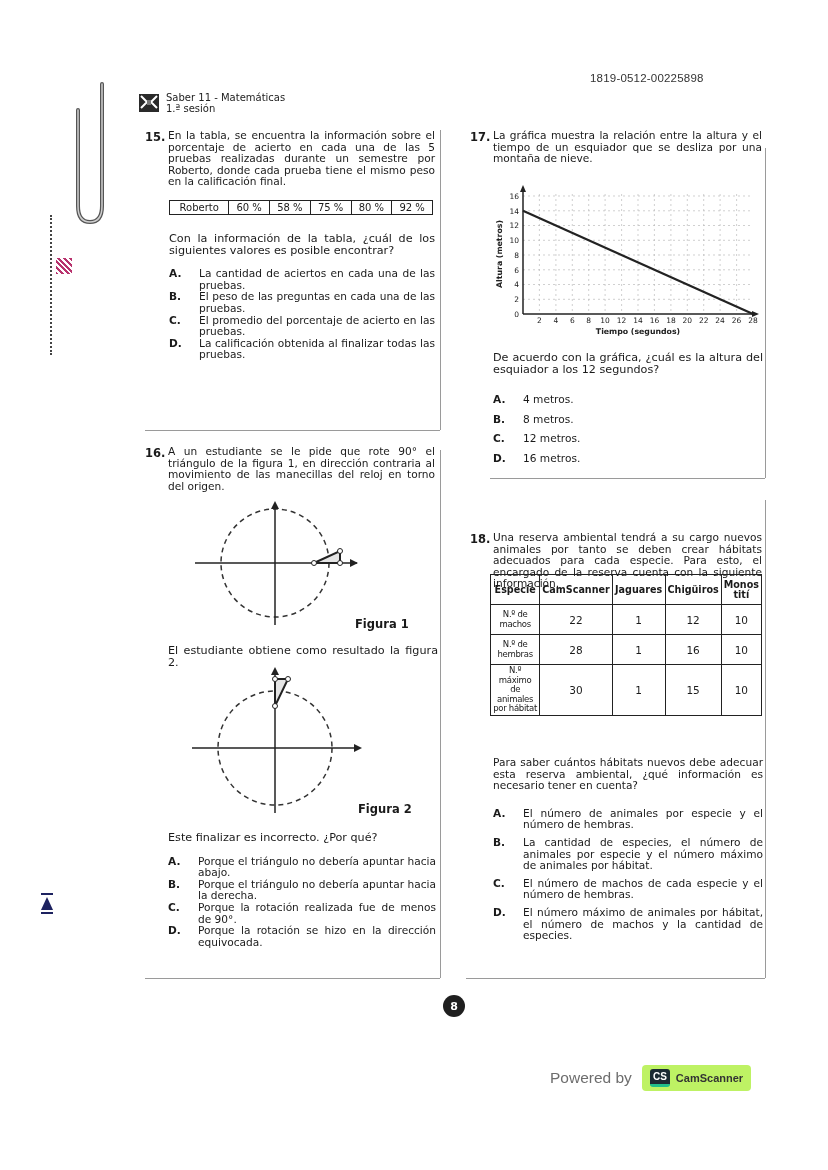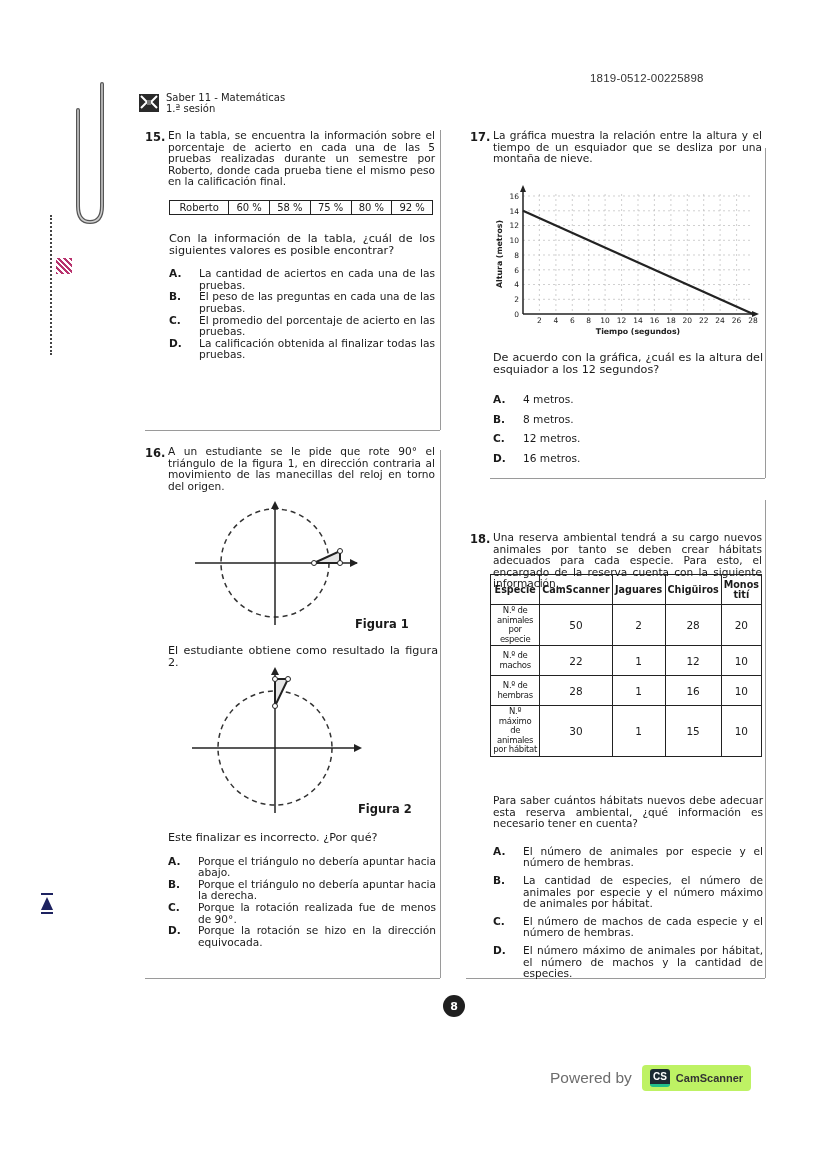--- a/index.html
+++ b/index.html
@@ -267,27 +267,20 @@
 
 <table class="abs t18" style="left:490px;top:574px;width:272px;">
   <tbody>
       <tr style="height:30px;">
     <th style="width:56px;">Especie</th>
     <th style="width:70px;">CamScanner</th>
     <th style="width:54px;">Jaguares</th>
     <th style="width:54px;">Chigüiros</th>
     <th style="width:38px;">Monos tití</th>
   </tr>
-  <tr style="height:40px;">
-    <td class="rowh">N.º de animales por especie</td>
-    <td class="val">50</td>
-    <td class="val">2</td>
-    <td class="val">28</td>
-    <td class="val">20</td>
-  </tr>
   <tr style="height:30px;">
     <td class="rowh">N.º de machos</td>
     <td class="val">22</td>
     <td class="val">1</td>
     <td class="val">12</td>
     <td class="val">10</td>
   </tr>
   <tr style="height:30px;">
     <td class="rowh">N.º de hembras</td>
     <td class="val">28</td>
@@ -298,21 +291,21 @@
   <tr style="height:42px;margin-top:12px;">
     <td class="rowh">N.º máximo de animales por hábitat</td>
     <td class="val">30</td>
     <td class="val">1</td>
     <td class="val">15</td>
     <td class="val">10</td>
   </tr>
 </tbody>
   </table>
 
-<div class="abs" style="left:493px;top:795px;width:270px;">
+<div class="abs" style="left:493px;top:757px;width:270px;">
   <div class="qtext">Para saber cuántos hábitats nuevos debe adecuar esta reserva ambiental, ¿qué información es necesario tener en cuenta?</div>
   <div class="opts" style="margin-top:16px;">
     <div class="opt" style="margin-bottom:6px;">
         <span class="lt">A.</span>
         <span class="tx">El número de animales por especie y el número de hembras.</span>
       </div>
     <div class="opt" style="margin-bottom:6px;">
         <span class="lt">B.</span>
         <span class="tx">La cantidad de especies, el número de animales por especie y el número máximo de animales por hábitat.</span>
       </div>

